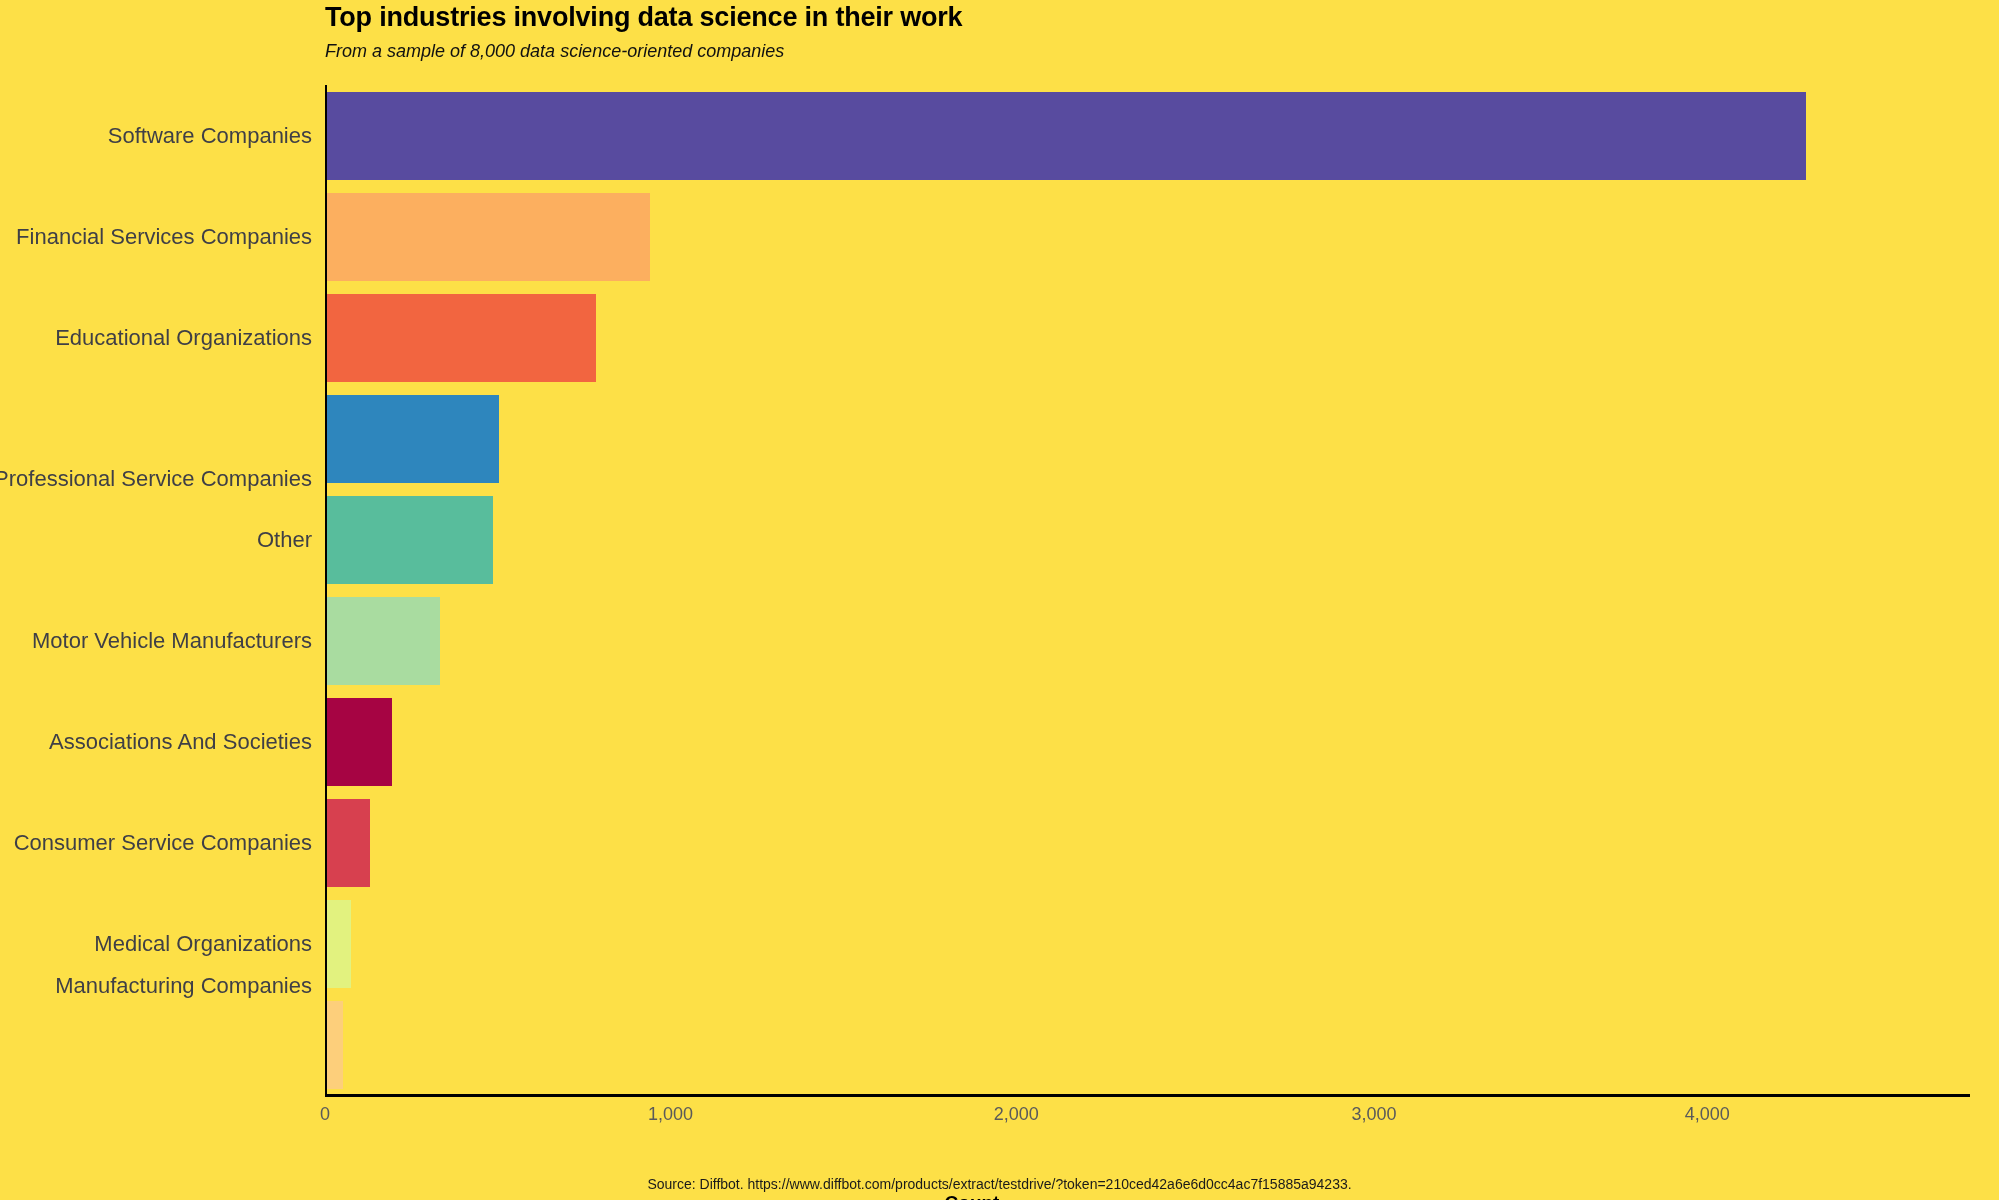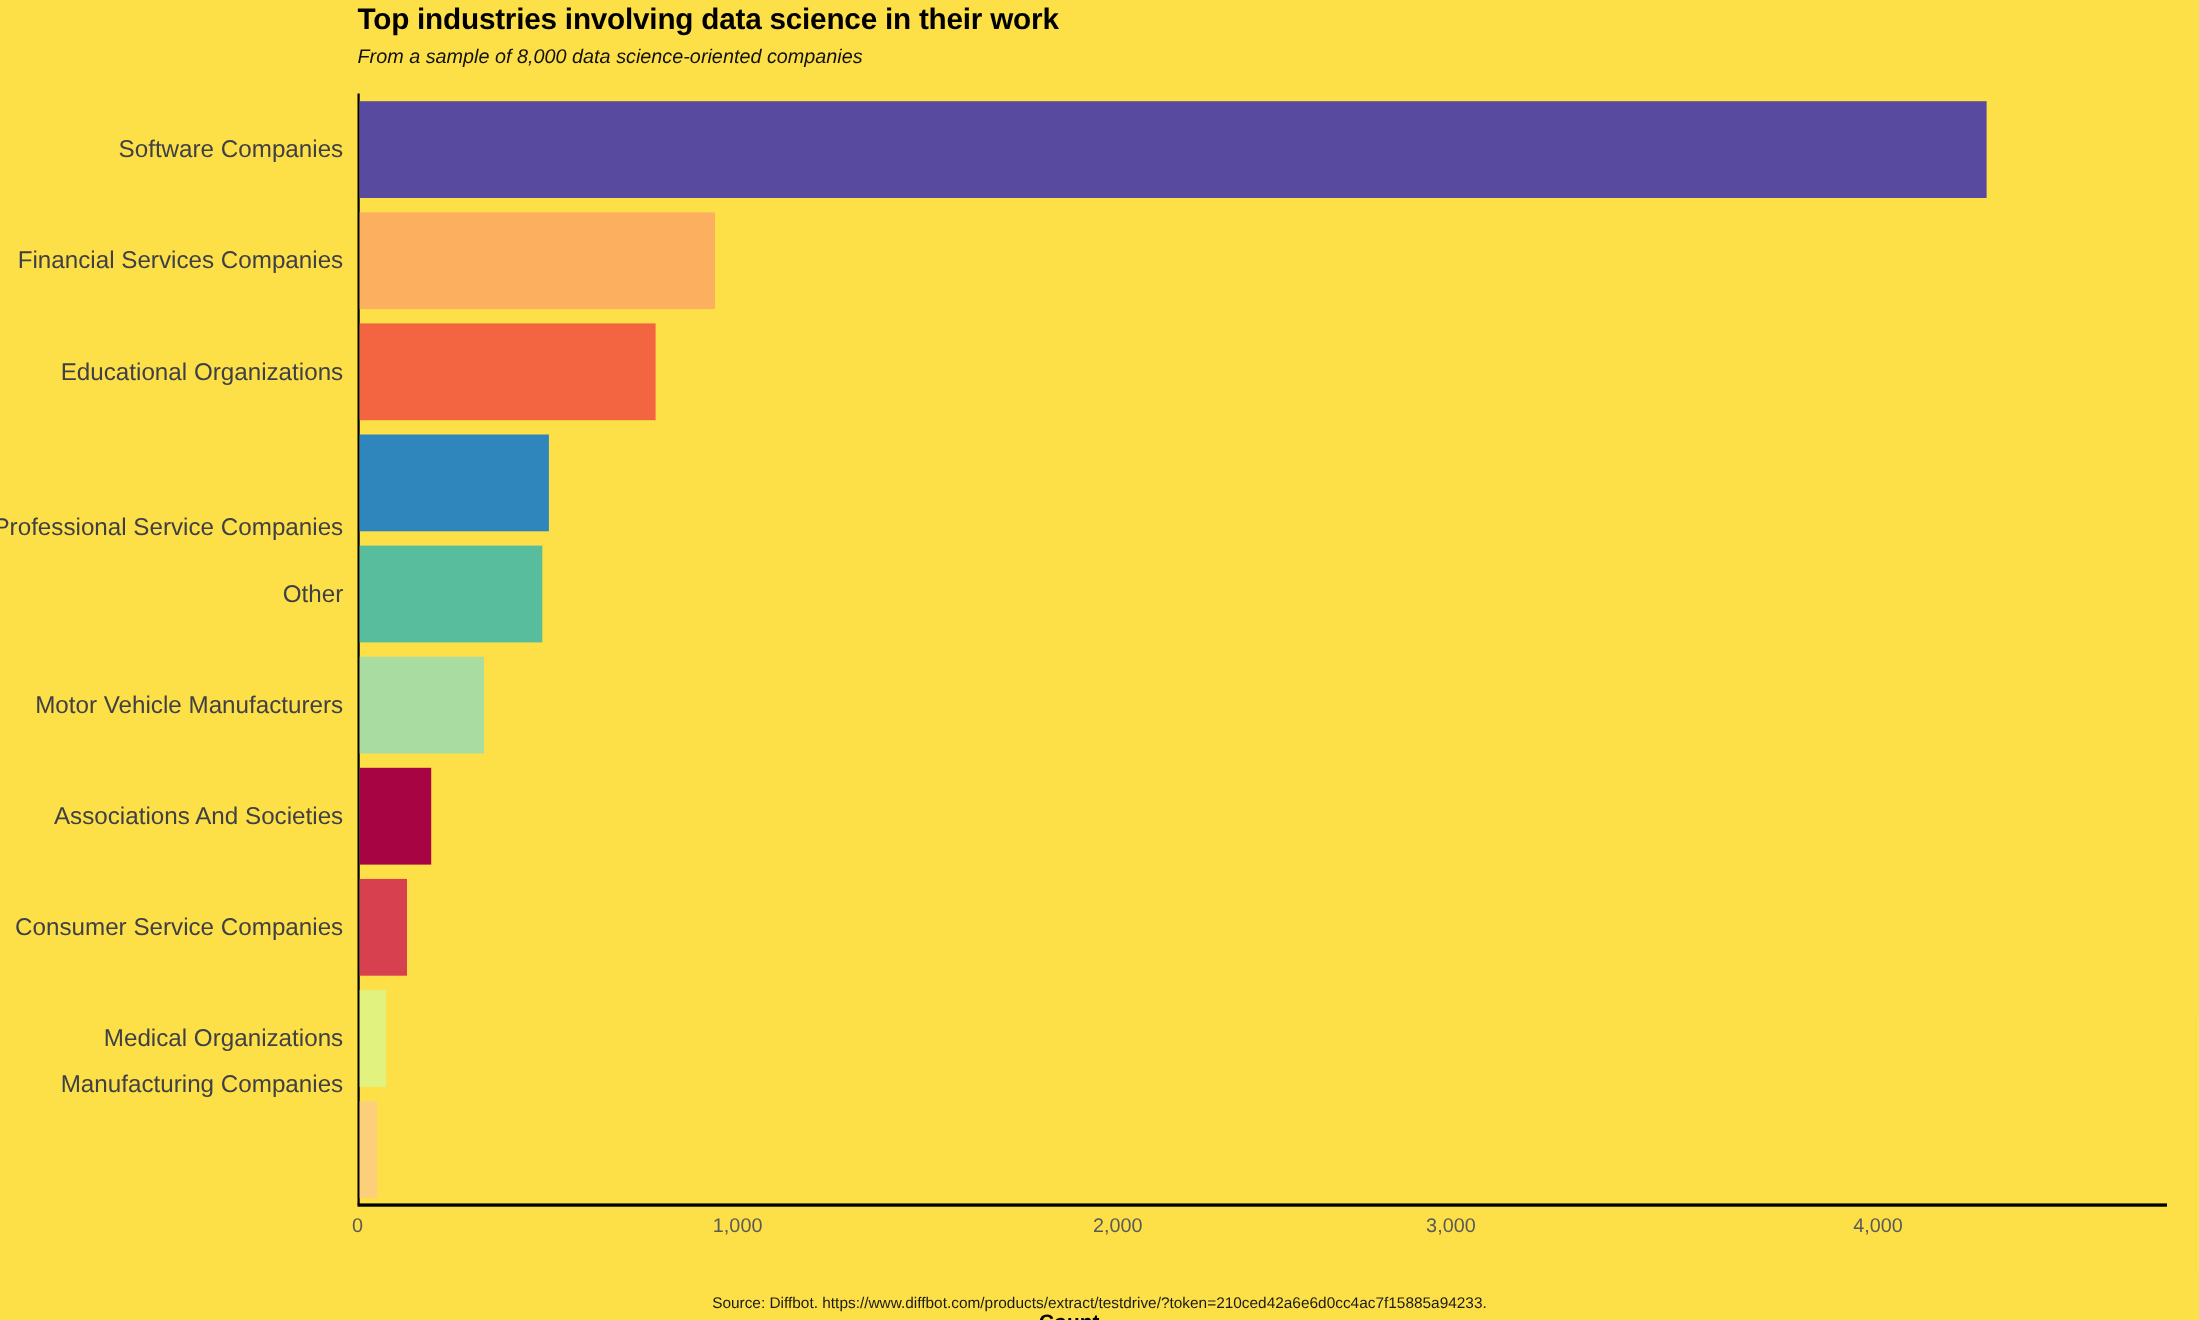--- a/index.html
+++ b/index.html
@@ -185,20 +185,20 @@
           <div class="bar" title="Manufacturing Companies: 45" style="width: 15.5515px; background: rgb(253, 207, 123); top: 6.5px;"></div>
         </div>
       </div>
   </div>
 
   <div id="x-axis-line"></div>
   <div id="xticks-layer">
       <div class="xtick" style="left: 325px;">0</div>
       <div class="xtick" style="left: 670.588px;">1,000</div>
       <div class="xtick" style="left: 1016.18px;">2,000</div>
-      <div class="xtick" style="left: 1319px;">3,000</div>
+      <div class="xtick" style="left: 1374px;">3,000</div>
       <div class="xtick" style="left: 1707.35px;">4,000</div>
     </div>
 
   <div id="x-axis-title">Count</div>
   <div id="source-caption">Source: Diffbot. https://www.diffbot.com/products/extract/testdrive/?token=210ced42a6e6d0cc4ac7f15885a94233.</div>
 
 </div>
 
 </body></html>

